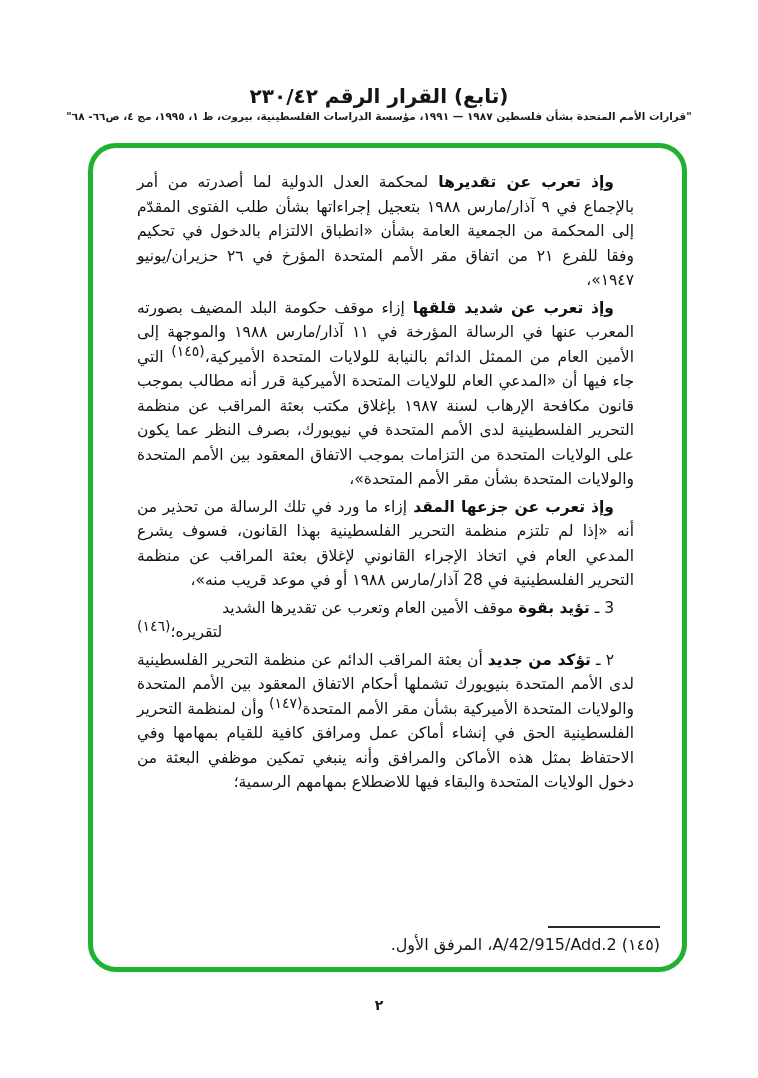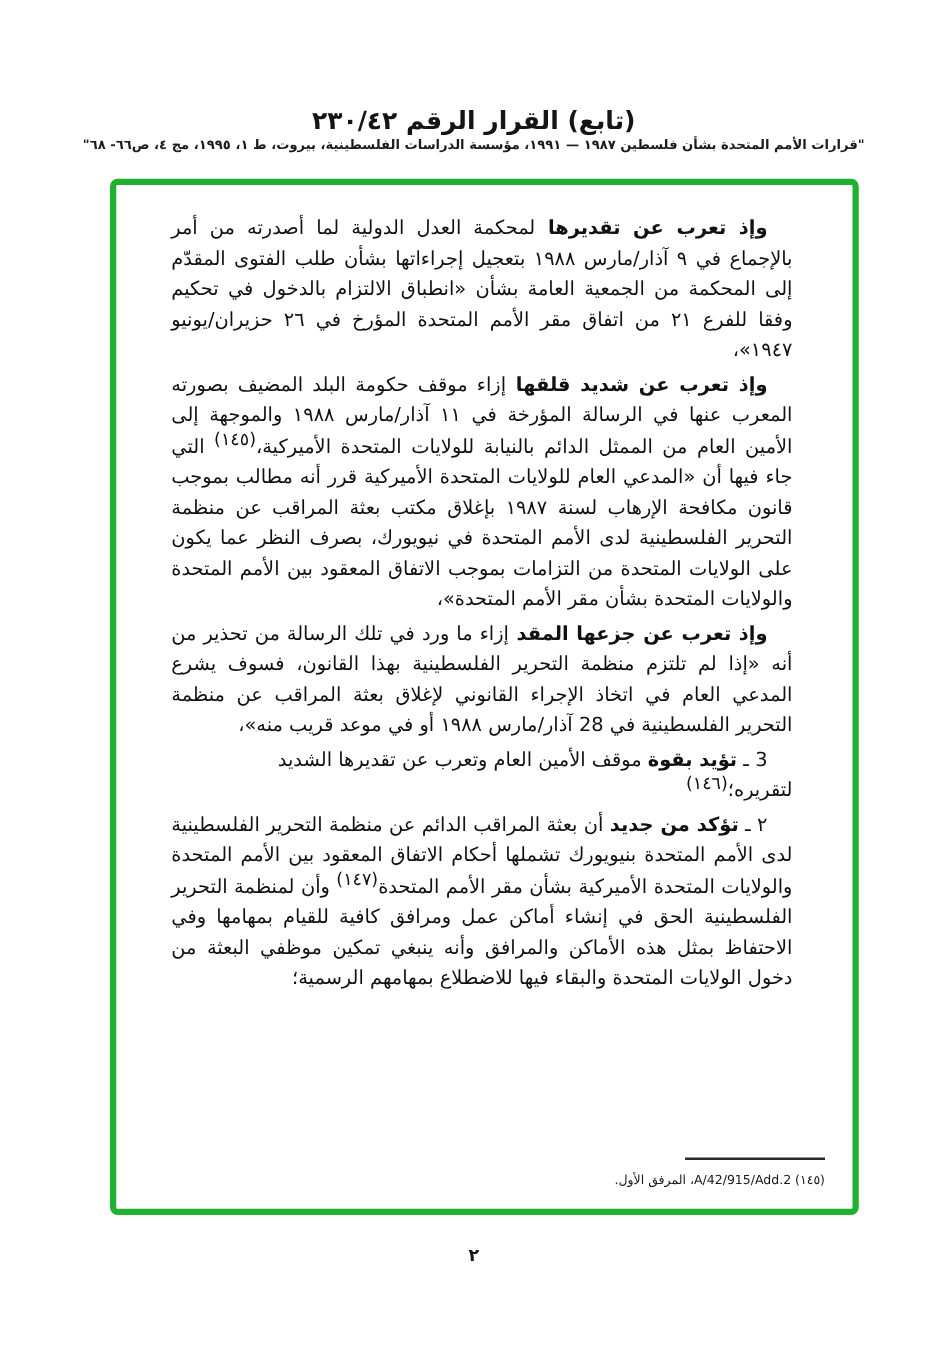--- a/index.html
+++ b/index.html
@@ -27,43 +27,43 @@
   .content{
     position:absolute;top:22px;right:48px;left:44px;
     direction:rtl;text-align:justify;
     font-size:15.5px;line-height:24.5px;color:#111;
   }
   .para{ text-indent:20px; margin:0 0 3px 0; }
   .para .b{ font-weight:bold; }
   .para sup{
     font-size:14px;line-height:0;vertical-align:super;letter-spacing:0;
   }
-  .tail-left{ text-align:right; text-indent:0; }
+  .tail-left{ text-align:left; text-indent:0; }
   .footnote-block{
     position:absolute;bottom:13px;right:22px;left:44px;direction:rtl;
   }
   .fn-divider{
     width:112px;height:0;border-top:2px solid #2a2a2a;margin-bottom:7px;
   }
   .fn-line{
-    font-size:10px;line-height:19px;text-align:right;direction:rtl;color:#171717;
+    font-size:16px;line-height:19px;text-align:right;direction:rtl;color:#171717;
   }
   .page-number{
     position:absolute;top:997px;left:0;right:0;
     text-align:center;font-size:14px;font-weight:bold;
   }
 </style>
 </head>
 <body>
 
 <div class="doc-title">(تابع) القرار الرقم ٢٣٠/٤٢</div>
 
 <div class="doc-source">"قرارات الأمم المتحدة بشأن فلسطين ١٩٨٧ — ١٩٩١، مؤسسة الدراسات الفلسطينية، بيروت، ط ١، ١٩٩٥، مج ٤، ص٦٦- ٦٨"</div>
 
-<div class="frame" style="border-color: rgb(31, 177, 47);">
+<div class="frame" style="border-color: rgb(31, 177, 47); border-radius: 28px;">
   <div class="content">
 
   <div class="para"><span class="b">وإذ تعرب عن تقديرها </span><span>لمحكمة العدل الدولية لما أصدرته من أمر بالإجماع في ٩ آذار/مارس ١٩٨٨ بتعجيل إجراءاتها بشأن طلب الفتوى المقدّم إلى المحكمة من الجمعية العامة بشأن «انطباق الالتزام بالدخول في تحكيم وفقا للفرع ٢١ من اتفاق مقر الأمم المتحدة المؤرخ في ٢٦ حزيران/يونيو ١٩٤٧»،</span></div>
       <div class="para"><span class="b">وإذ تعرب عن شديد قلقها </span><span>إزاء موقف حكومة البلد المضيف بصورته المعرب عنها في الرسالة المؤرخة في ١١ آذار/مارس ١٩٨٨ والموجهة إلى الأمين العام من الممثل الدائم بالنيابة للولايات المتحدة الأميركية،</span><sup>(١٤٥)</sup><span> التي جاء فيها أن «المدعي العام للولايات المتحدة الأميركية قرر أنه مطالب بموجب قانون مكافحة الإرهاب لسنة ١٩٨٧ بإغلاق مكتب بعثة المراقب عن منظمة التحرير الفلسطينية لدى الأمم المتحدة في نيويورك، بصرف النظر عما يكون على الولايات المتحدة من التزامات بموجب الاتفاق المعقود بين الأمم المتحدة والولايات المتحدة بشأن مقر الأمم المتحدة»،</span></div>
       <div class="para"><span class="b">وإذ تعرب عن جزعها المقد </span><span>إزاء ما ورد في تلك الرسالة من تحذير من أنه «إذا لم تلتزم منظمة التحرير الفلسطينية بهذا القانون، فسوف يشرع المدعي العام في اتخاذ الإجراء القانوني لإغلاق بعثة المراقب عن منظمة التحرير الفلسطينية في 28 آذار/مارس ١٩٨٨ أو في موعد قريب منه»،</span></div>
       <div class="para"><span>3 ـ </span><span class="b">تؤيد بقوة</span><span> موقف الأمين العام وتعرب عن تقديرها الشديد</span><div class="tail-left"><span>لتقريره؛</span><sup>(١٤٦)</sup></div></div>
       <div class="para"><span>٢ ـ </span><span class="b">تؤكد من جديد</span><span> أن بعثة المراقب الدائم عن منظمة التحرير الفلسطينية لدى الأمم المتحدة بنيويورك تشملها أحكام الاتفاق المعقود بين الأمم المتحدة والولايات المتحدة الأميركية بشأن مقر الأمم المتحدة</span><sup>(١٤٧)</sup><span> وأن لمنظمة التحرير الفلسطينية الحق في إنشاء أماكن عمل ومرافق كافية للقيام بمهامها وفي الاحتفاظ بمثل هذه الأماكن والمرافق وأنه ينبغي تمكين موظفي البعثة من دخول الولايات المتحدة والبقاء فيها للاضطلاع بمهامهم الرسمية؛</span></div>
     </div>
 
   <div class="footnote-block">

